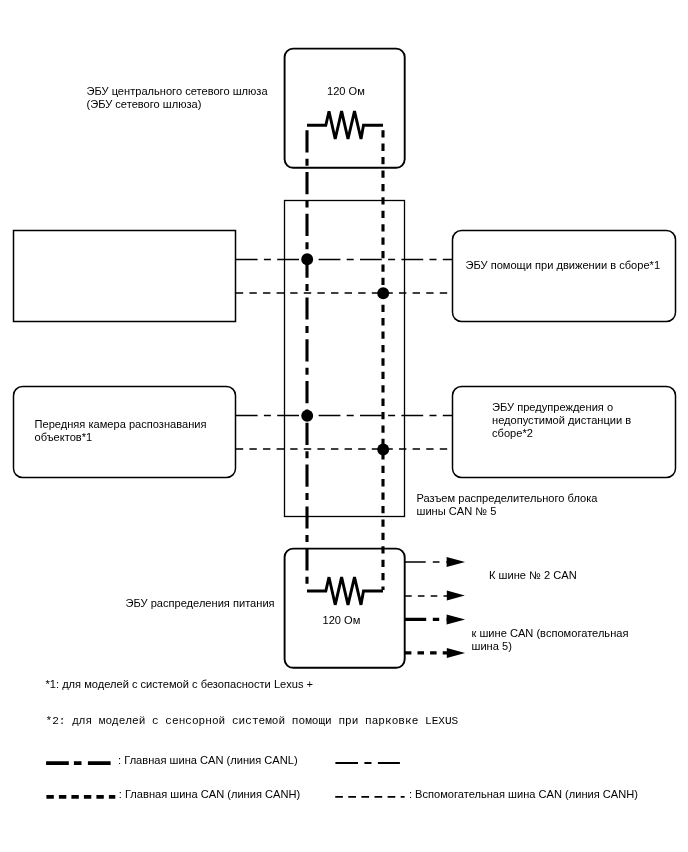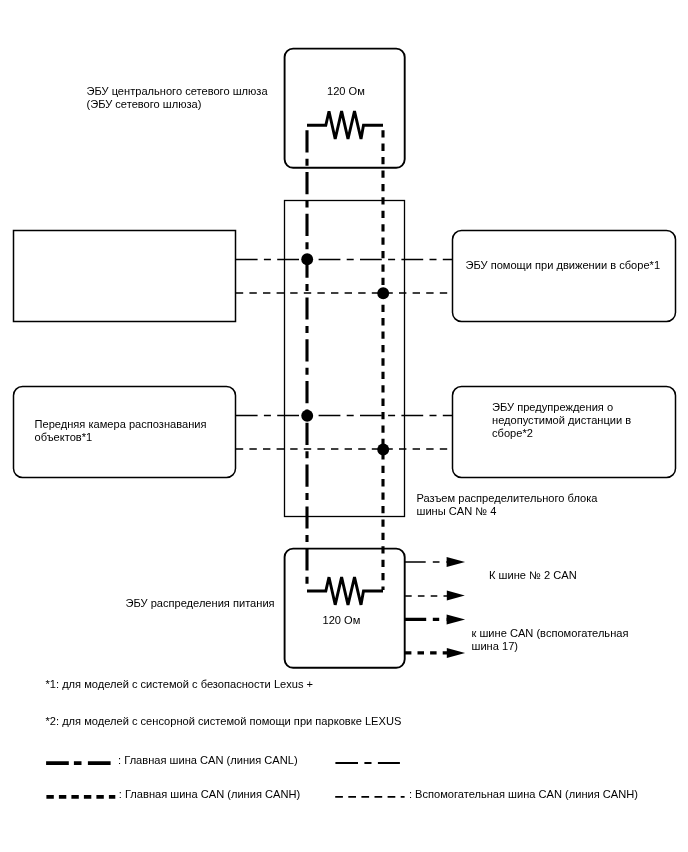--- a/index.html
+++ b/index.html
@@ -78,26 +78,26 @@
   <div class="lbl" style="left:86.5px;top:84.5px;">ЭБУ центрального сетевого шлюза
 (ЭБУ сетевого шлюза)</div>
   <div class="lbl" style="left:327px;top:84.5px;">120 Ом</div>
   <div class="lbl" style="left:465.5px;top:258.5px;">ЭБУ помощи при движении в сборе*1</div>
   <div class="lbl" style="left:34.5px;top:417.9px;">Передняя камера распознавания
 объектов*1</div>
   <div class="lbl" style="left:492px;top:400.5px;">ЭБУ предупреждения о
 недопустимой дистанции в
 сборе*2</div>
   <div class="lbl" style="left:416.5px;top:491.5px;">Разъем распределительного блока
-шины CAN № 4</div>
+шины CAN № 5</div>
   <div class="lbl" style="left:125.5px;top:596.5px;">ЭБУ распределения питания</div>
   <div class="lbl" style="left:322.5px;top:613.5px;">120 Ом</div>
   <div class="lbl" style="left:471px;top:568.5px;padding-left:18px;">К шине № 2 CAN</div>
   <div class="lbl" style="left:471.5px;top:626.5px;">к шине CAN (вспомогательная
-шина 17)</div>
+шина 5)</div>
   <div class="lbl" style="left:45.5px;top:677.5px;">*1: для моделей с системой с безопасности Lexus +</div>
-  <div class="lbl" style="left:45.5px;top:714.5px;">*2: для моделей с сенсорной системой помощи при парковке LEXUS</div>
+  <div class="lbl" style="left:45.5px;top:714.5px;font-family:Liberation Mono, monospace;">*2: для моделей с сенсорной системой помощи при парковке LEXUS</div>
 
   <div class="lbl" style="left:118.1px;top:754.4px;">: Главная шина CAN (линия CANL)</div>
   <div class="lbl" style="left:118.8px;top:788.4px;">: Главная шина CAN (линия CANH)</div>
   <div class="lbl" style="left:408.9px;top:788.3px;">: Вспомогательная шина CAN (линия CANH)</div>
 
 </div>
 
 </body></html>

